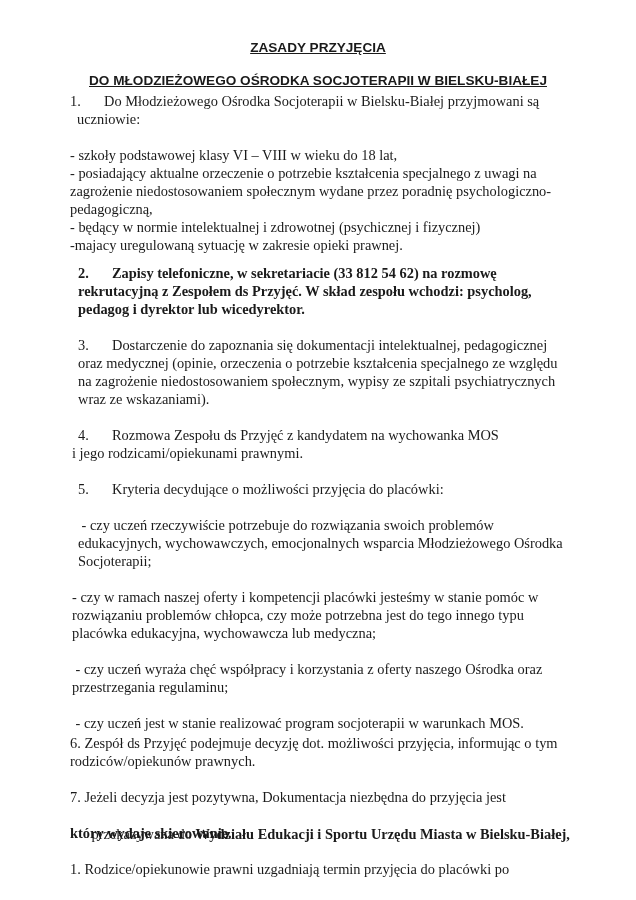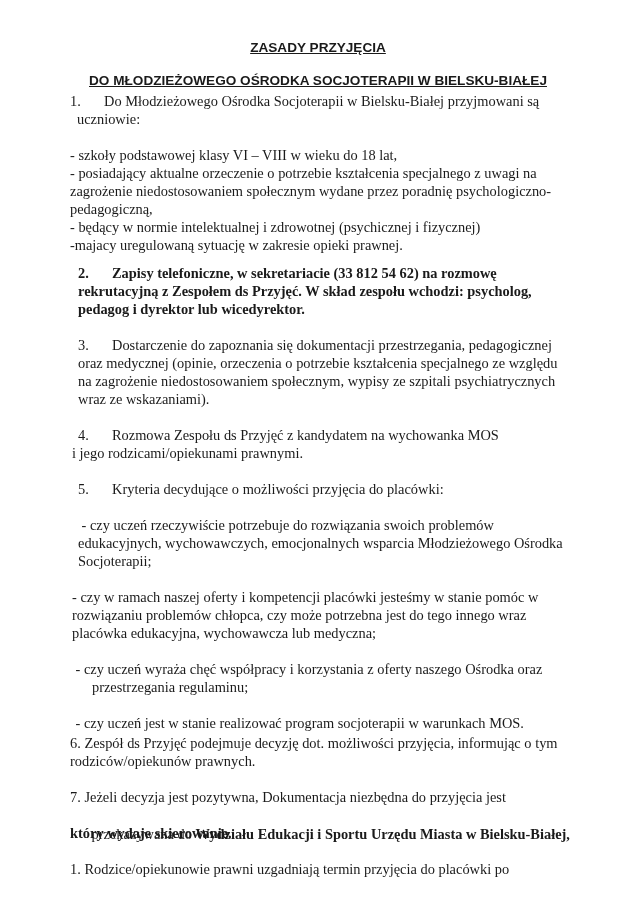--- a/index.html
+++ b/index.html
@@ -46,21 +46,21 @@
   <div>
     <div class="para b" style="left:78px; top:264px;">
       <span class="num">2.</span><span>Zapisy telefoniczne, w sekretariacie (33 812 54 62) na rozmowę</span>
     </div>
     <div class="para b" style="left:78px; top:282px;">rekrutacyjną z Zespołem ds Przyjęć. W skład zespołu wchodzi: psycholog,</div>
     <div class="para b" style="left:78px; top:300px;">pedagog  i dyrektor lub wicedyrektor.</div>
   </div>
 
   <div>
     <div class="para" style="left:78px; top:336px;">
-      <span class="num">3.</span><span>Dostarczenie do zapoznania się dokumentacji przestrzegania, pedagogicznej</span>
+      <span class="num">3.</span><span>Dostarczenie do zapoznania się dokumentacji intelektualnej, pedagogicznej</span>
     </div>
     <div class="para" style="left:78px; top:354px;">oraz medycznej (opinie, orzeczenia o potrzebie kształcenia specjalnego ze względu</div>
     <div class="para" style="left:78px; top:372px;">na zagrożenie niedostosowaniem społecznym, wypisy ze szpitali psychiatrycznych</div>
     <div class="para" style="left:78px; top:390px;">wraz ze wskazaniami).</div>
   </div>
 
   <div>
     <div class="para" style="left:78px; top:426px;">
       <span class="num">4.</span><span>Rozmowa Zespołu ds Przyjęć z kandydatem na wychowanka MOS</span>
     </div>
@@ -70,25 +70,25 @@
   <div>
     <div class="para" style="left:78px; top:480px;">
       <span class="num">5.</span><span>Kryteria decydujące o możliwości przyjęcia do placówki:</span>
     </div>
 
     <div class="para" style="left:78px; top:516px; white-space:pre;"> - czy uczeń rzeczywiście potrzebuje do rozwiązania swoich problemów</div>
     <div class="para" style="left:78px; top:534px;">edukacyjnych, wychowawczych, emocjonalnych wsparcia Młodzieżowego Ośrodka</div>
     <div class="para" style="left:78px; top:552px;">Socjoterapii;</div>
 
     <div class="para" style="left:72px; top:588px;">- czy w ramach naszej oferty i kompetencji placówki jesteśmy w stanie pomóc w</div>
-    <div class="para" style="left:72px; top:606px;">rozwiązaniu problemów chłopca, czy może potrzebna jest do tego innego wraz</div>
+    <div class="para" style="left:72px; top:606px;">rozwiązaniu problemów chłopca, czy może potrzebna jest do tego innego typu</div>
     <div class="para" style="left:72px; top:624px;">placówka edukacyjna, wychowawcza lub medyczna;</div>
 
     <div class="para" style="left:72px; top:660px; white-space:pre;"> - czy uczeń wyraża chęć współpracy i korzystania z oferty naszego Ośrodka oraz</div>
-    <div class="para" style="left:72px; top:678px;margin-left:20px;">przestrzegania regulaminu;</div>
+    <div class="para" style="left:72px; top:678px;">przestrzegania regulaminu;</div>
 
     <div class="para" style="left:72px; top:714px; white-space:pre;"> - czy uczeń jest w stanie realizować program socjoterapii w warunkach MOS.</div>
   </div>
 
   <div>
     <div class="para" style="left:70px; top:734px;">6. Zespół ds Przyjęć podejmuje decyzję dot. możliwości przyjęcia, informując o tym</div>
     <div class="para" style="left:70px; top:752px;">rodziców/opiekunów prawnych.</div>
   </div>
 
   <div>

